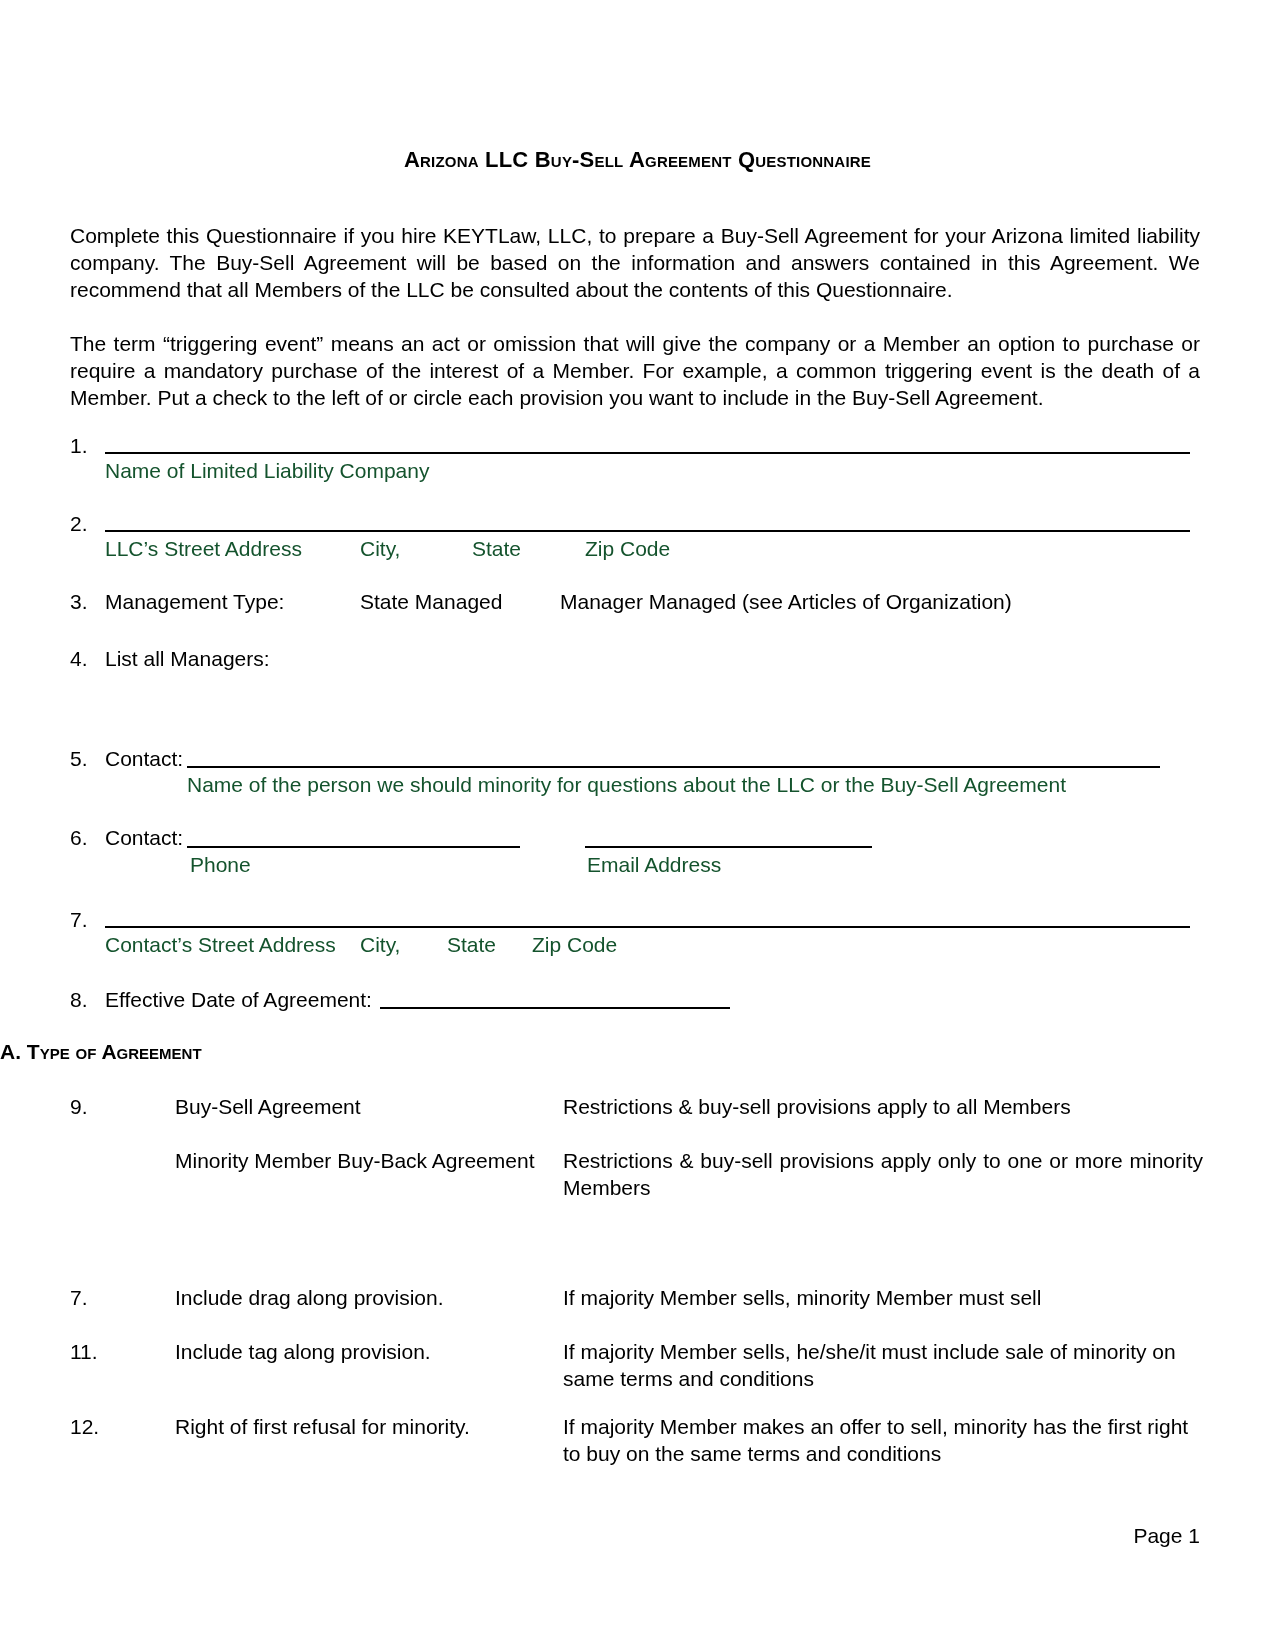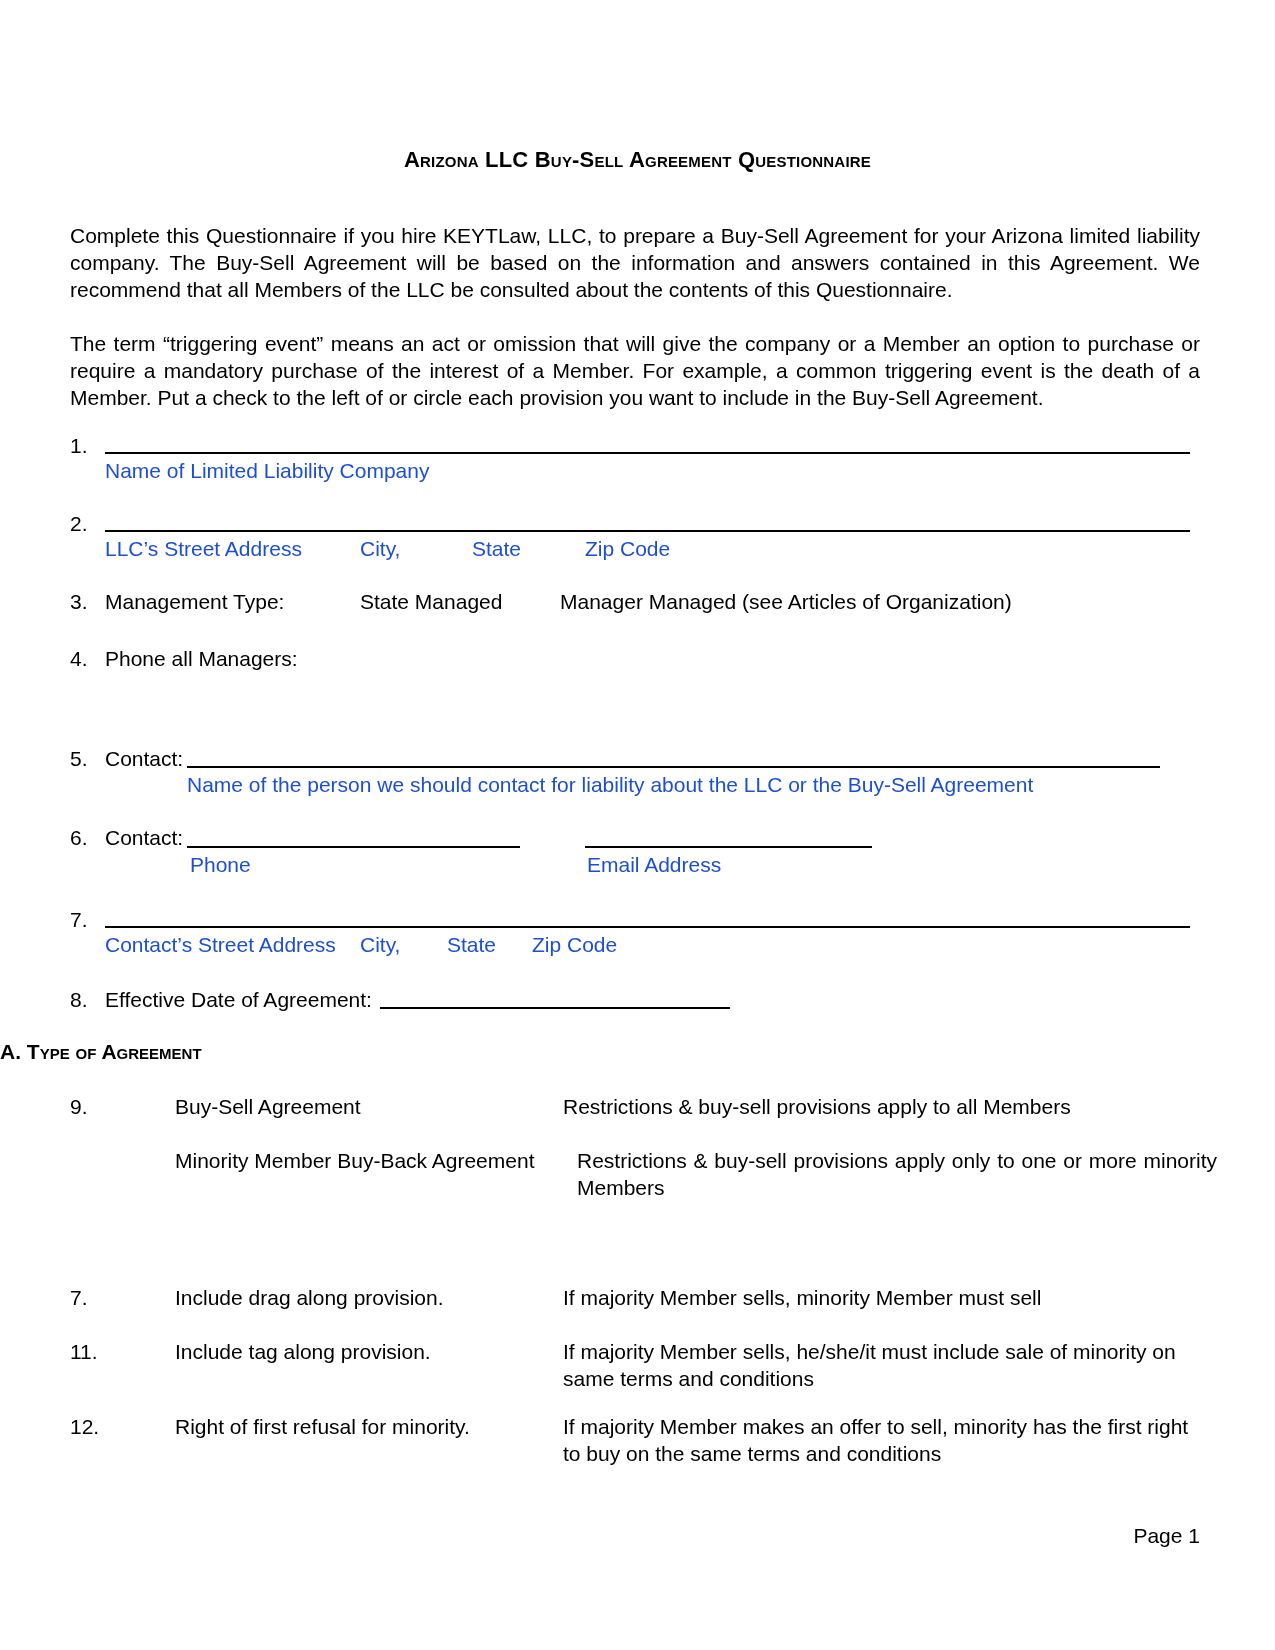--- a/index.html
+++ b/index.html
@@ -23,29 +23,29 @@
     letter-spacing:.2px;
   }
   .para{
     left:70px;width:1130px;
     text-align:justify;
     margin:0;
   }
   .num{left:70px;}
   .label{left:105px;}
   .blank{height:2px;background:#000;}
-  .caption{color:#1d4ed8;}
+  .caption{color:#14532d;}
   .heading{
     left:0;width:1275px;text-align:left;
     font-weight:bold;font-size:21px;
     font-variant:small-caps;
   }
   .opt{left:175px;}
   .desc{left:563px;width:645px;}
-  .desc.just{width:640px;text-align:justify;margin-left:14px;}
+  .desc.just{width:640px;text-align:justify;}
   .pagenum{top:1522px;left:900px;width:300px;text-align:right;}
 </style>
 </head>
 <body>
 
 <div class="page">
 
   <div class="abs title">Arizona LLC Buy-Sell Agreement Questionnaire</div>
 
   <p class="abs para" style="top:222px">Complete this Questionnaire if you hire KEYTLaw, LLC, to prepare a Buy-Sell Agreement for your Arizona limited liability company.  The Buy-Sell Agreement will be based on the information and answers contained in this Agreement.  We recommend that all Members of the LLC be consulted about the contents of this Questionnaire.</p>
@@ -61,26 +61,26 @@
   <span class="abs caption" style="top:535px;left:360px">City,</span>
   <span class="abs caption" style="top:535px;left:472px">State</span>
   <span class="abs caption" style="top:535px;left:585px">Zip Code</span>
 
   <span class="abs num" style="top:588px">3.</span>
   <span class="abs label" style="top:588px">Management Type:</span>
   <span class="abs" style="top:588px;left:360px">State Managed</span>
   <span class="abs" style="top:588px;left:560px">Manager Managed (see Articles of Organization)</span>
 
   <span class="abs num" style="top:645px">4.</span>
-  <span class="abs label" style="top:645px">Phone all Managers:</span>
+  <span class="abs label" style="top:645px">List all Managers:</span>
 
   <span class="abs num" style="top:745px">5.</span>
   <span class="abs label" style="top:745px">Contact:</span>
   <div class="abs blank" style="top:766px;left:187px;width:973px"></div>
-  <span class="abs caption" style="top:771px;left:187px">Name of the person we should contact for liability about the LLC or the Buy-Sell Agreement</span>
+  <span class="abs caption" style="top:771px;left:187px">Name of the person we should minority for questions about the LLC or the Buy-Sell Agreement</span>
 
   <span class="abs num" style="top:824px">6.</span>
   <span class="abs label" style="top:824px">Contact:</span>
   <div class="abs blank" style="top:846px;left:187px;width:333px"></div>
   <div class="abs blank" style="top:846px;left:585px;width:287px"></div>
   <span class="abs caption" style="top:851px;left:190px">Phone</span>
   <span class="abs caption" style="top:851px;left:587px">Email Address</span>
 
   <span class="abs num" style="top:906px">7.</span>
   <div class="abs blank" style="top:926px;left:105px;width:1085px"></div>

